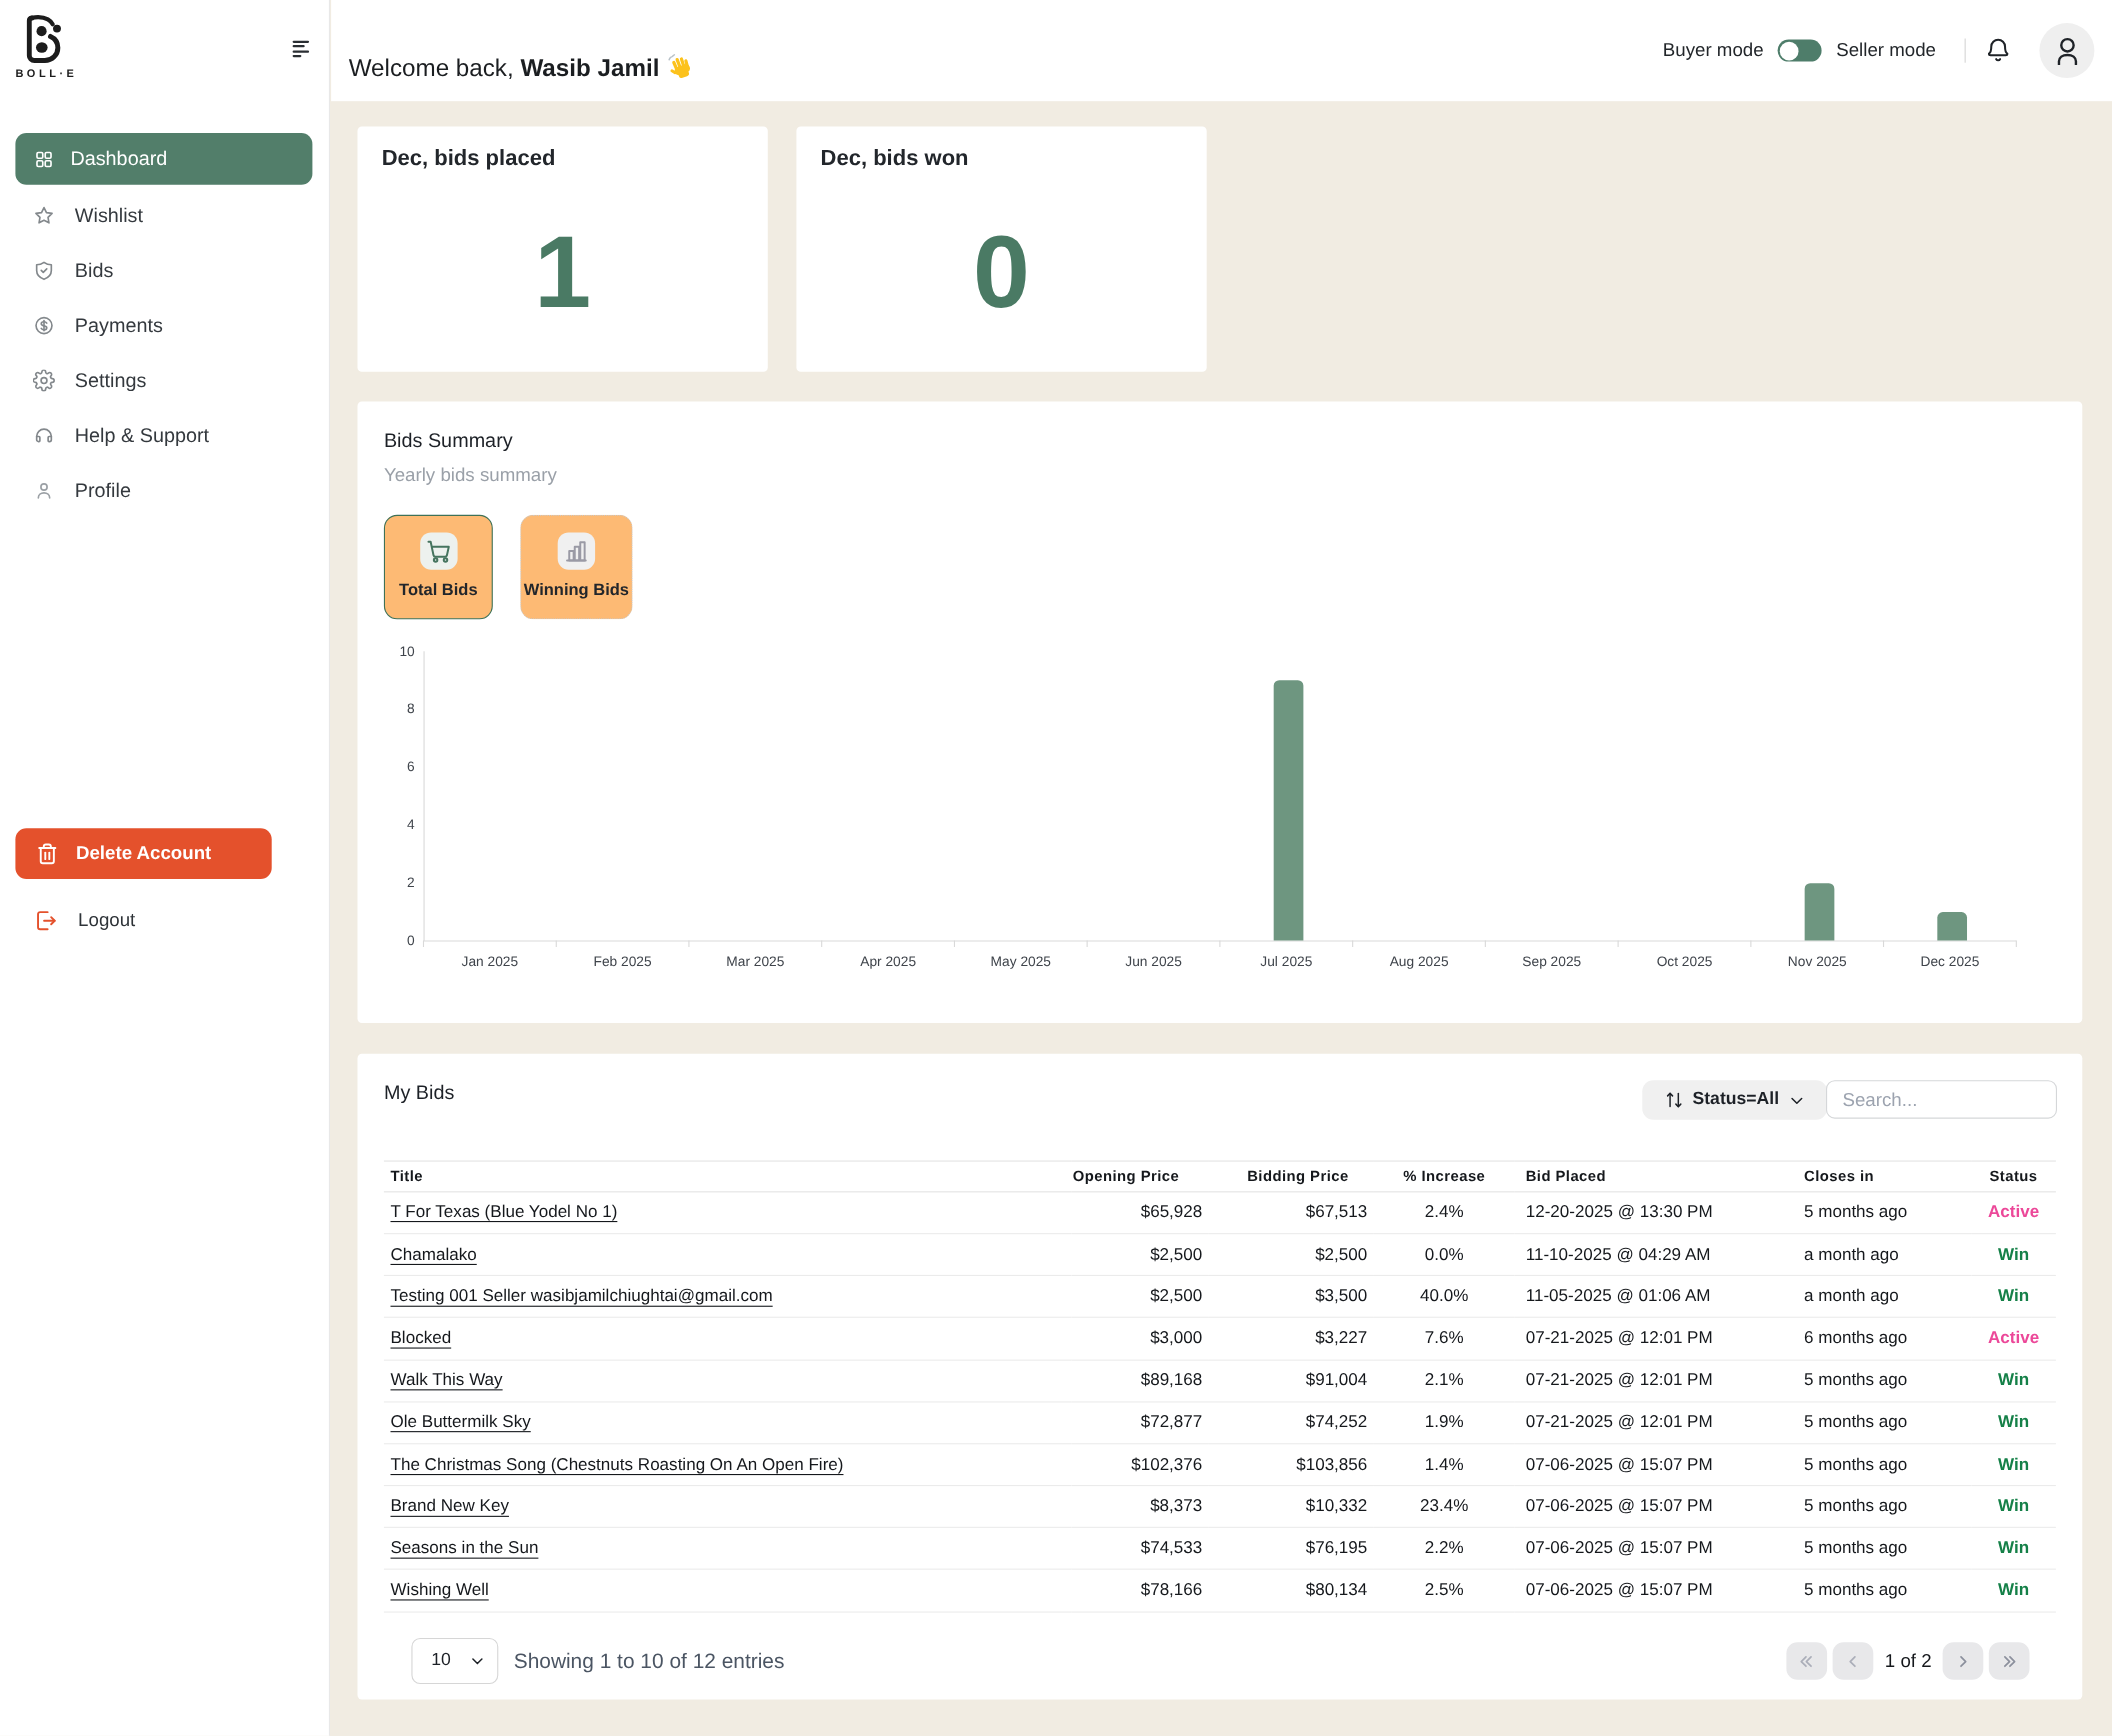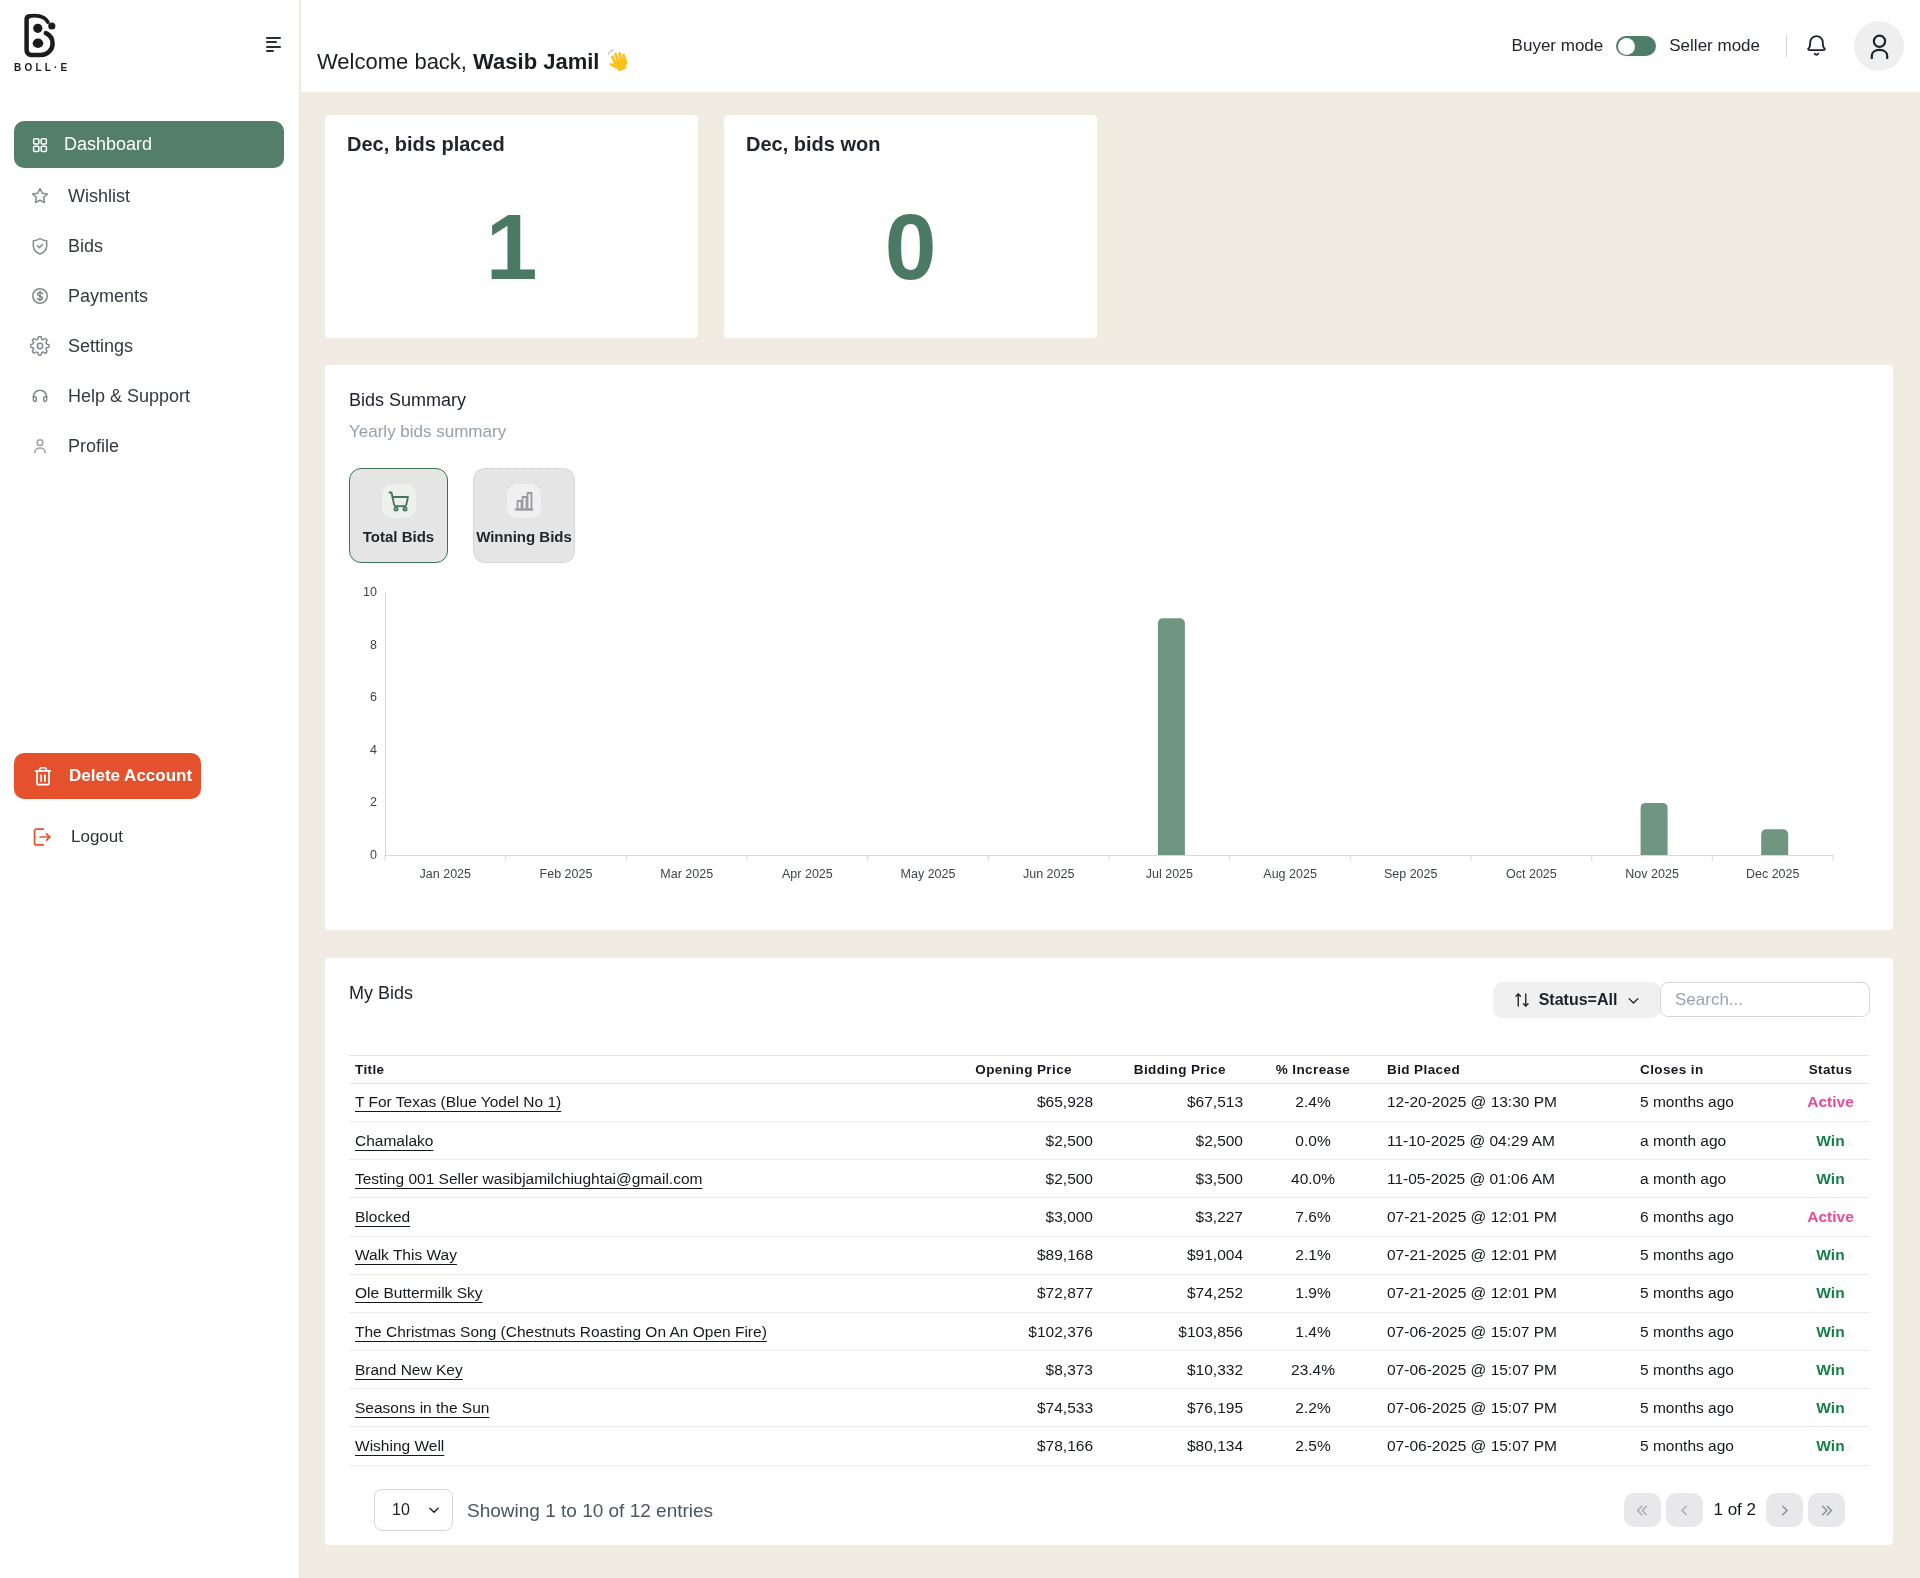--- a/index.html
+++ b/index.html
@@ -6,42 +6,42 @@
 html,body { width:1920px; height:1578px; font-family:"Liberation Sans", sans-serif; background:#f1ece2; overflow:hidden; }
 .sidebar { position:absolute; left:0; top:0; width:300px; height:1578px; background:#fff; border-right:1px solid #e8e8e8; z-index:5; }
 .logo { position:absolute; left:24px; top:13px; }
 .logotext { position:absolute; left:14px; top:62px; font-size:10px; font-weight:700; letter-spacing:3.2px; color:#1c1c1c; }
 .fold { position:absolute; left:266px; top:37px; width:15px; height:15px; }
 .fold div { background:#2a2e33; height:2px; border-radius:1px; margin-bottom:2.4px; }
 .nav { position:absolute; left:14px; top:121px; width:270px; }
 .nav-item { height:50px; display:flex; align-items:center; color:#34393e; font-size:18px; }
 .nav-item .ic { width:20px; height:20px; margin-left:16px; margin-right:18px; flex:none; }
 .nav-item.active { background:#527e6a; border-radius:10px; color:#fff; height:47px; margin-bottom:3px; }
-.delbtn { position:absolute; left:14px; top:753px; width:187px; height:46px; background:#e4512c; border-radius:10px; color:#fff; font-size:17px; font-weight:700; display:flex; align-items:center; }
+.delbtn { position:absolute; left:14px; top:753px; width:233px; height:46px; background:#e4512c; border-radius:10px; color:#fff; font-size:17px; font-weight:700; display:flex; align-items:center; }
 .delbtn .ic { width:22px; height:22px; margin-left:18px; margin-right:15px; }
 .logout { position:absolute; left:14px; top:814px; width:270px; height:46px; display:flex; align-items:center; color:#2e3338; font-size:17px; }
 .logout .ic { width:22px; height:22px; margin-left:16px; margin-right:19px; }
 .header { position:absolute; left:301px; top:0; width:1619px; height:92px; background:#fff; }
 .welcome { position:absolute; left:317px; top:48px; font-size:22px; color:#1b1e21; }
 .welcome b { font-weight:700; }
 .hdr-right { position:absolute; right:16px; top:0; height:92px; display:flex; align-items:center; }
 .mode { font-size:17px; color:#22262a; }
 .toggle { width:40px; height:20px; background:#4e7d6a; border-radius:10px; position:relative; margin:0 13px; }
 .toggle .knob { position:absolute; left:2px; top:1.5px; width:17px; height:17px; background:#fff; border-radius:50%; }
 .vdiv { width:1px; height:22px; background:#d4d4d4; margin:0 17px 0 26px; }
 .avatar { width:50px; height:50px; border-radius:50%; background:#efefef; display:flex; align-items:center; justify-content:center; margin-left:25px; }
 .card { position:absolute; background:#fff; border-radius:4px; }
 .stat1 { left:325px; top:115px; width:373px; height:223px; }
 .stat2 { left:724px; top:115px; width:373px; height:223px; }
 .stat-title { position:absolute; left:22px; top:18px; font-size:20px; font-weight:700; color:#22262b; }
 .stat-num { position:absolute; left:0; right:0; top:86px; text-align:center; font-size:93px; font-weight:700; color:#4a7a64; line-height:1; }
 .summary { left:325px; top:365px; width:1568px; height:565px; }
 .card-h1 { position:absolute; left:24px; top:25px; font-size:18px; font-weight:400; color:#1d2127; }
 .card-sub { position:absolute; left:24px; top:57px; font-size:17px; color:#9aa0a8; }
-.selbtn { position:absolute; top:103px; width:99px; height:95px; background:#e5e5e5; border-radius:12px; text-align:center; white-space:nowrap; }
+.selbtn { position:absolute; top:103px; width:99px; height:95px; background:#fdba74; border-radius:12px; text-align:center; white-space:nowrap; }
 .selbtn.on { left:24px; border:1px solid #3e7157; }
 .selbtn.off { left:148px; width:102px; border:1px dotted #c9c9c9; }
 .icbox { width:34px; height:34px; border-radius:10px; margin:15px auto 0; display:flex; align-items:center; justify-content:center; }
 .selbtn.on .icbox { background:#edf1ee; }
 .selbtn.off .icbox { background:#f0f0f0; }
 .selbtn .lbl { margin-top:10px; font-size:15px; font-weight:700; color:#22262b; }
 .mybids { left:325px; top:958px; width:1568px; height:587px; }
 .statusbtn { position:absolute; left:1168px; top:24px; width:168px; height:36px; background:#f0f0f0; border-radius:10px; display:flex; align-items:center; justify-content:center; font-size:16px; font-weight:700; color:#1d2127; }
 .search { position:absolute; left:1335px; top:24px; width:210px; height:35px; border:1px solid #d5d7d9; border-radius:8px; font-size:17px; color:#9ca3af; display:flex; align-items:center; padding-left:14px; }
 table.bids { position:absolute; left:24px; top:97px; width:1520px; border-collapse:collapse; table-layout:fixed; }

